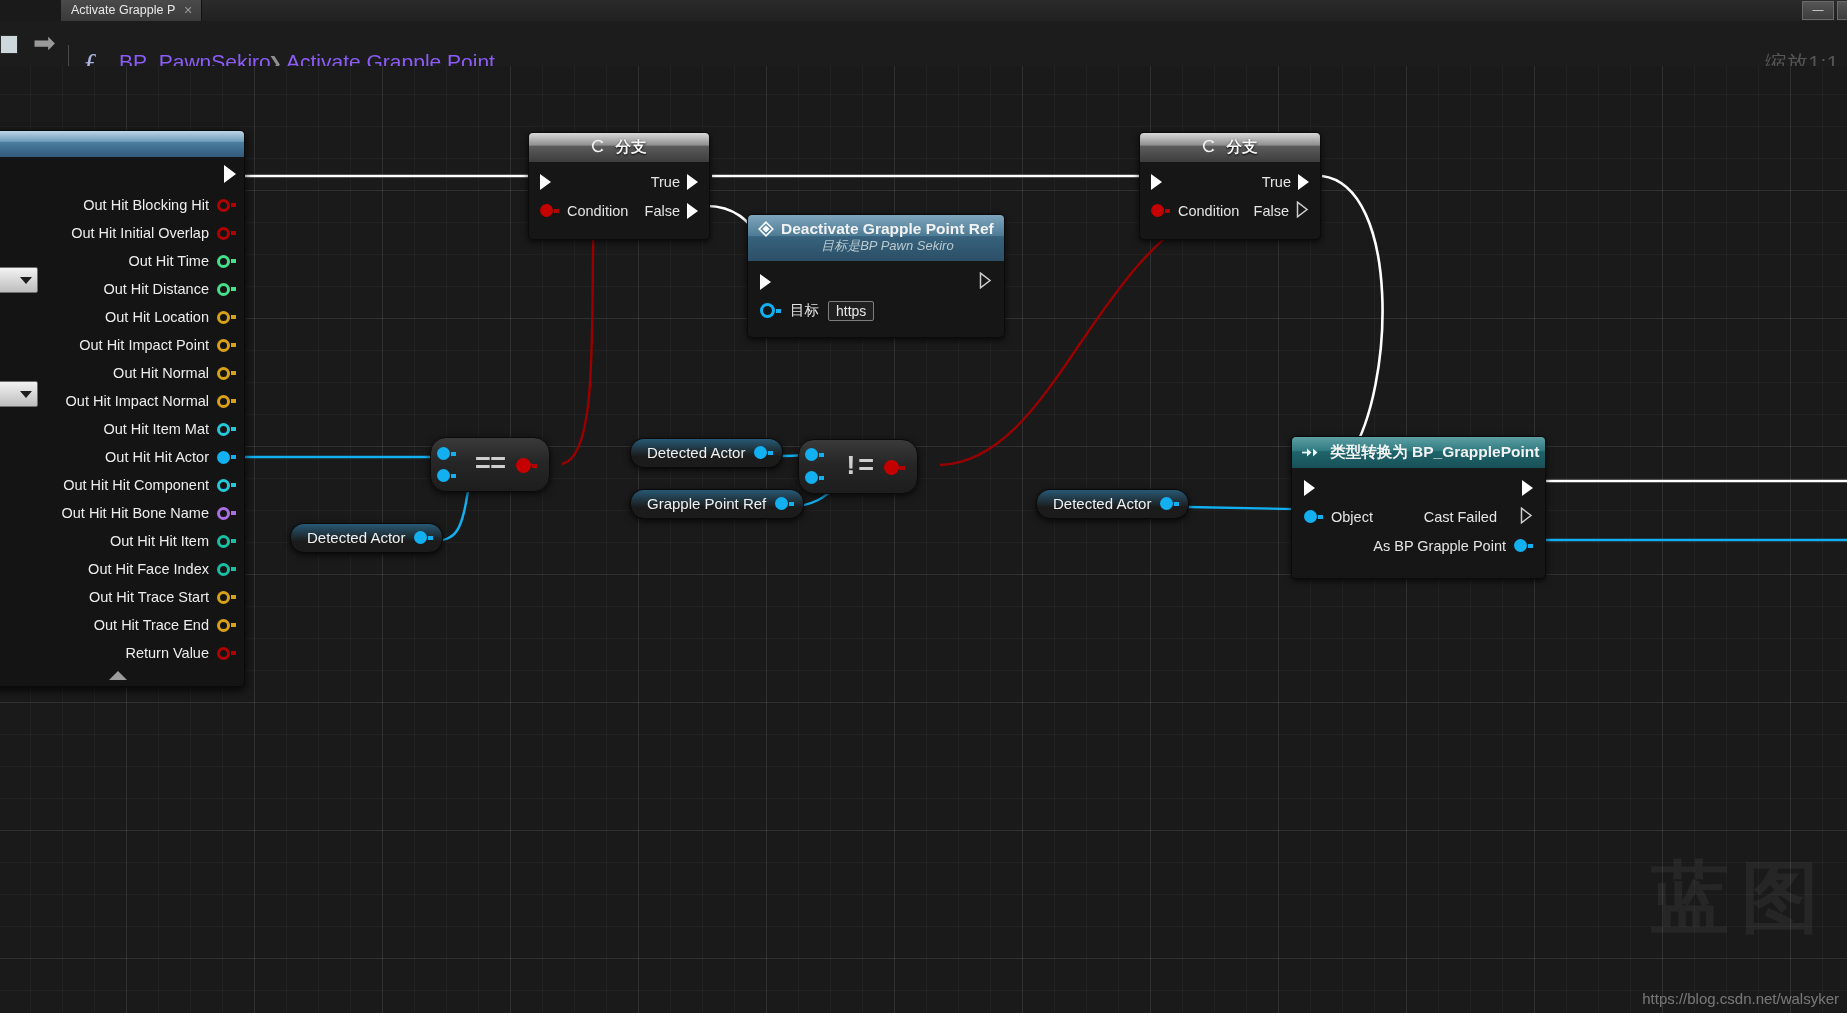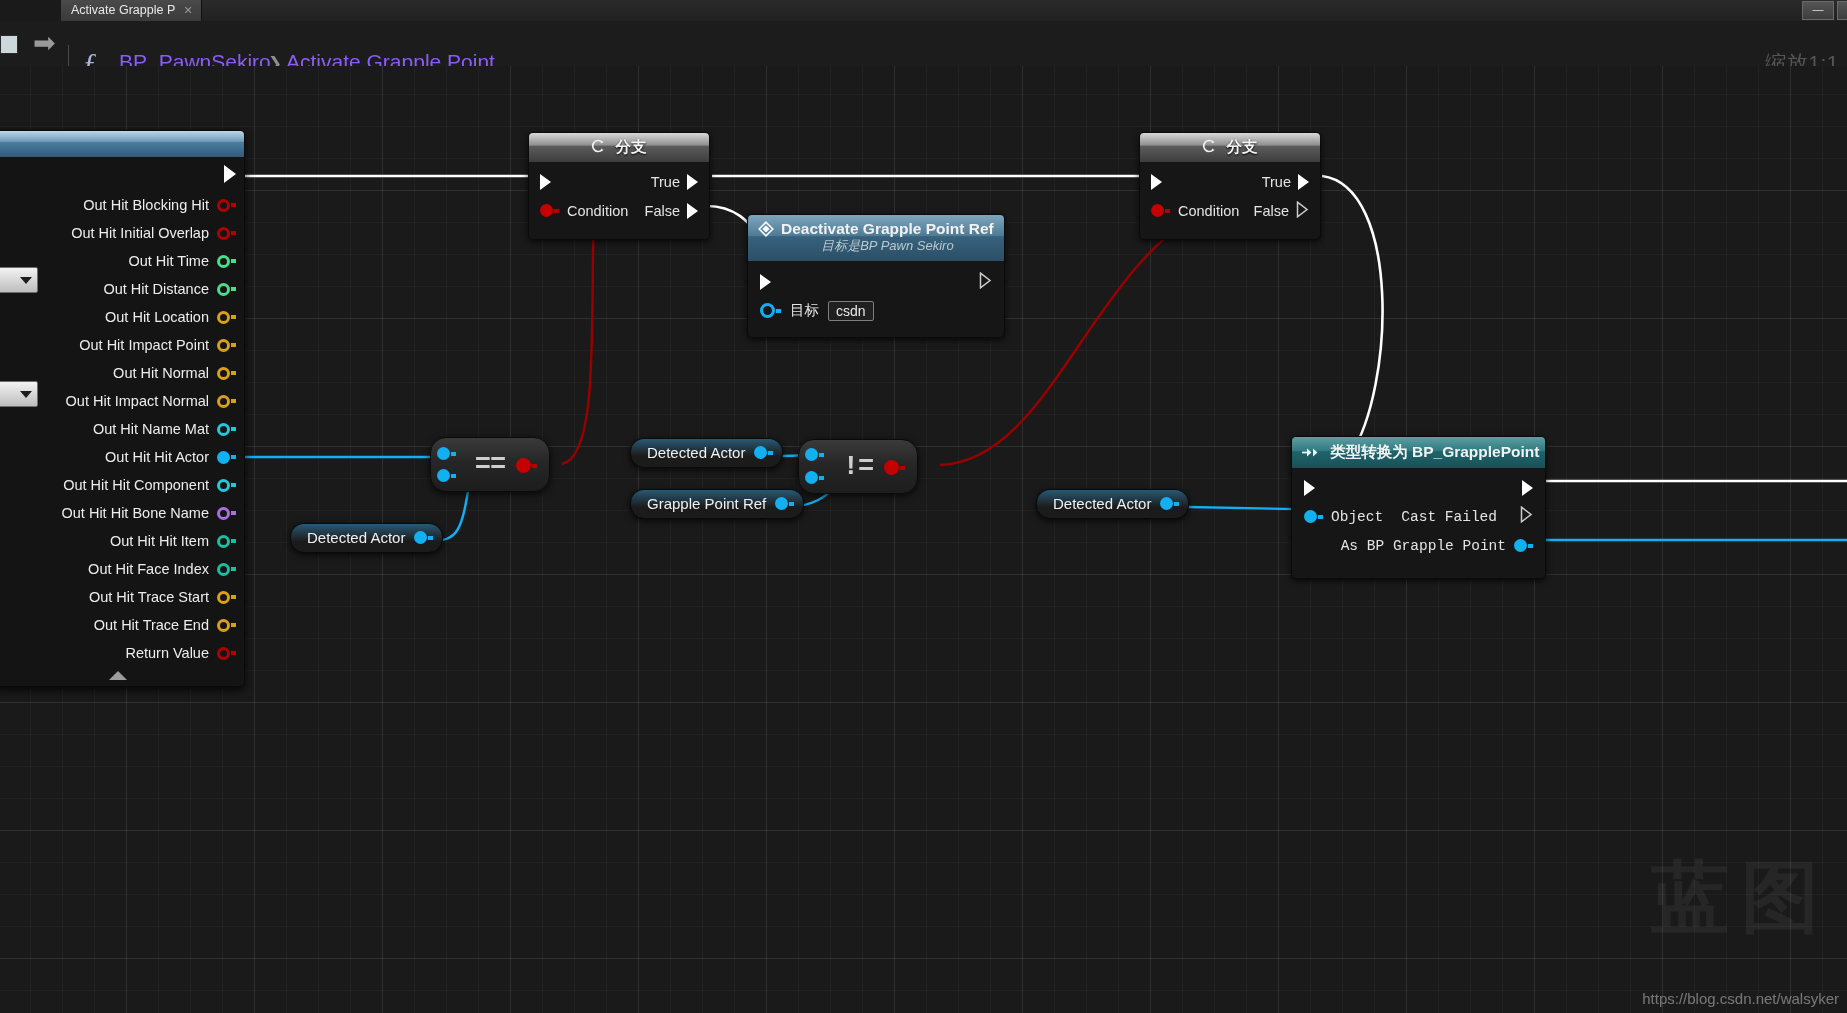--- a/index.html
+++ b/index.html
@@ -364,21 +364,21 @@
             </span>
         </div>
         <div class="lrow">
           <span class="lbl">Out Hit Impact Normal</span>
           <span class="pin">
               <span class="ring gold"></span>
               <span class="pnub gold"></span>
             </span>
         </div>
         <div class="lrow">
-          <span class="lbl">Out Hit Name Mat</span>
+          <span class="lbl">Out Hit Item Mat</span>
           <span class="pin">
               <span class="ring cyan"></span>
               <span class="pnub cyan"></span>
             </span>
         </div>
         <div class="lrow">
           <span class="lbl">Out Hit Hit Actor</span>
           <span class="pin">
               <span class="dot-blue"></span>
               <span class="pnub blue"></span>
@@ -505,21 +505,21 @@
                 <path d="M1.5,1.2 L11,8.5 L1.5,15.8 Z" stroke="#cccccc" stroke-width="1.5" fill="none"></path>
               </svg>
             </span>
           </div>
           <div class="row" style="padding:0 12px;gap:9px;">
             <span style="display:flex;align-items:center;">
                 <span class="circ blue-ring"></span>
                 <span class="pnub blue"></span>
               </span>
             <span class="lbl">目标</span>
-            <span style="border:1px solid #7e7e7e;background:#202020;color:#e8e8e8;font-size:14px;padding:1px 7px;border-radius:2px;">csdn</span>
+            <span style="border:1px solid #7e7e7e;background:#202020;color:#e8e8e8;font-size:14px;padding:1px 7px;border-radius:2px;">https</span>
           </div>
         </div>
       </div>
     </div>
 
     <div class="node" style="left:1139px; top:66px; width:182px;">
       <div class="node-body">
         <div class="node-header hdr-grey">
           <span style="display:inline-block;vertical-align:-1px;margin-right:6px;">
             <svg width="14" height="14" viewBox="0 0 14 14">
@@ -564,21 +564,21 @@
         <div class="node-header hdr-teal" style="padding:5px 10px;">
           <span style="display:inline-block;vertical-align:-2px;margin-right:7px;">
             <svg width="17" height="13" viewBox="0 0 17 13">
               <path d="M0,6.5 L7,6.5" stroke="#eaf6f6" stroke-width="1.8"></path>
               <path d="M5,2.5 L9.5,6.5 L5,10.5 Z" fill="#eaf6f6"></path>
               <path d="M11,2.5 L15.5,6.5 L11,10.5 Z" fill="#eaf6f6"></path>
             </svg>
           </span>
           <span class="htext">类型转换为 BP_GrapplePoint</span>
         </div>
-        <div style="position:relative;height:105px;padding-top:5px;font-family:Liberation Mono, monospace;">
+        <div style="position:relative;height:105px;padding-top:5px;">
           <div class="row" style="justify-content:space-between;padding:0 12px;">
             <span class="exec-pin"></span>
             <span class="exec-pin"></span>
           </div>
           <div class="row" style="justify-content:space-between;padding:0 12px;">
             <span style="display:flex;align-items:center;gap:8px;">
               <span style="display:flex;align-items:center;">
                   <span class="circ blue"></span>
                   <span class="pnub blue"></span>
                 </span>

